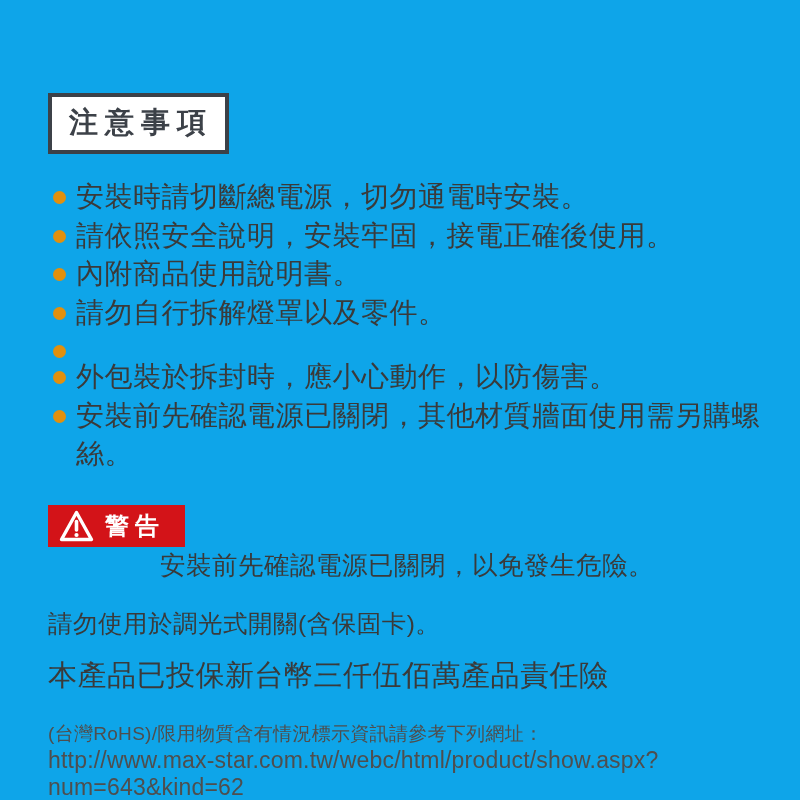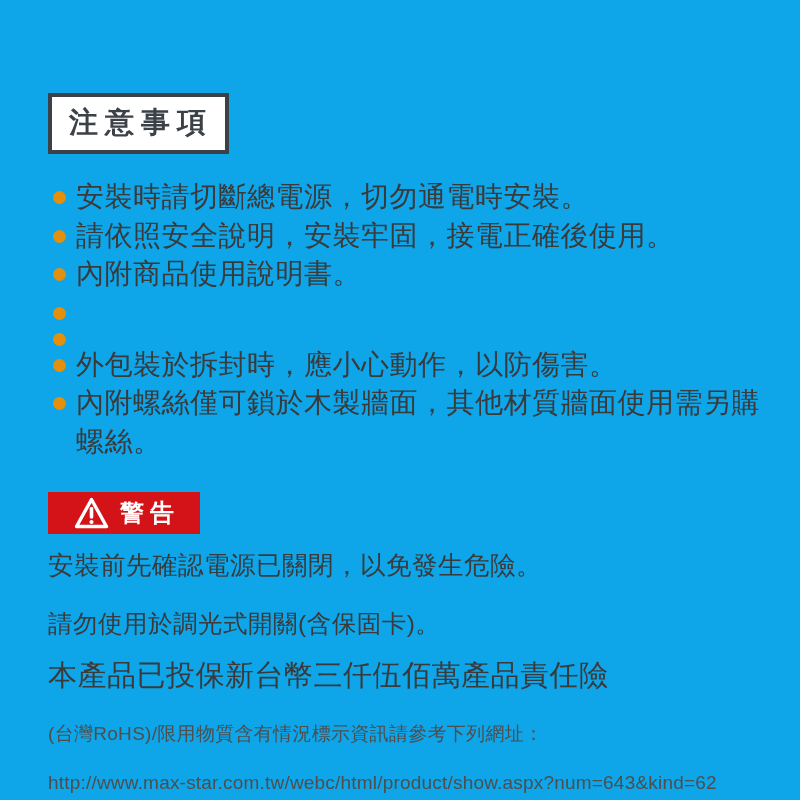--- a/index.html
+++ b/index.html
@@ -53,59 +53,60 @@
     flex: none;
   }
   .note strong { font-weight: bold; }
 
   
   .warning-badge {
     display: inline-flex;
     align-items: center;
     background: #D31318;
     color: #ffffff;
-    padding: 5px 20px 5px 26px;
+    padding: 5px 20px 5px 11px;
     margin-top: 31px;
   }
   .warning-badge svg {
     width: 35px;
     height: 32px;
     display: block;
     margin-right: 11px;
   }
   .warning-label {
     font-size: 24px;
     font-weight: bold;
     letter-spacing: 6px;
   }
 
   .warning-text {
     font-size: 25.5px;
-    margin-top: 14px;
+    margin-top: 1px;
     letter-spacing: 0.5px;
+    text-align: center;
   }
   .manual-note {
     font-size: 24.5px;
     margin-top: 24px;
     letter-spacing: 0.5px;
   }
   .insurance-note {
     font-size: 29px;
     margin-top: 16px;
     letter-spacing: 0.5px;
   }
   .rohs-line {
     font-size: 19px;
     margin-top: 25px;
     color: #4E4E4E;
     letter-spacing: 0.3px;
   }
   .rohs-url {
-    font-size: 19px;
-    margin-top: 25px;
+    font-size: 23px;
+    margin-top: 0;
     color: #4E4E4E;
     letter-spacing: 0.2px;
   }
 </style>
 </head>
 <body>
 
 <div class="page">
   <div class="content">
 
@@ -121,31 +122,32 @@
       <li class="note">
         <span class="bullet"></span>
         <span>請依照安全說明，安裝牢固，接電正確後使用。</span>
       </li>
       <li class="note">
         <span class="bullet"></span>
         <span>內附商品使用說明書。</span>
       </li>
       <li class="note">
         <span class="bullet"></span>
+        <span>請勿自行拆解燈罩以及零件。</span>
       </li>
       <li class="note">
         <span class="bullet"></span>
       </li>
       <li class="note">
         <span class="bullet"></span>
         <span>外包裝於拆封時，應小心動作，以防傷害。</span>
       </li>
       <li class="note">
         <span class="bullet"></span>
-        <span>內附螺絲僅可鎖於木製牆面，其他材質牆面使用需另購螺絲。</span>
+        <span>安裝前先確認電源已關閉，其他材質牆面使用需另購螺絲。</span>
       </li>
     </ul>
 
     <div class="warning-badge">
       <svg viewBox="0 0 35 32" aria-hidden="true">
         <polygon points="17.5,2.5 32.5,29.5 2.5,29.5" fill="none" stroke="#ffffff" stroke-width="3.4" stroke-linejoin="round"></polygon>
         <line x1="17.5" y1="11.5" x2="17.5" y2="20" stroke="#ffffff" stroke-width="3.6" stroke-linecap="round"></line>
         <circle cx="17.5" cy="25" r="2.1" fill="#ffffff"></circle>
       </svg>
       <span class="warning-label">警告</span>

